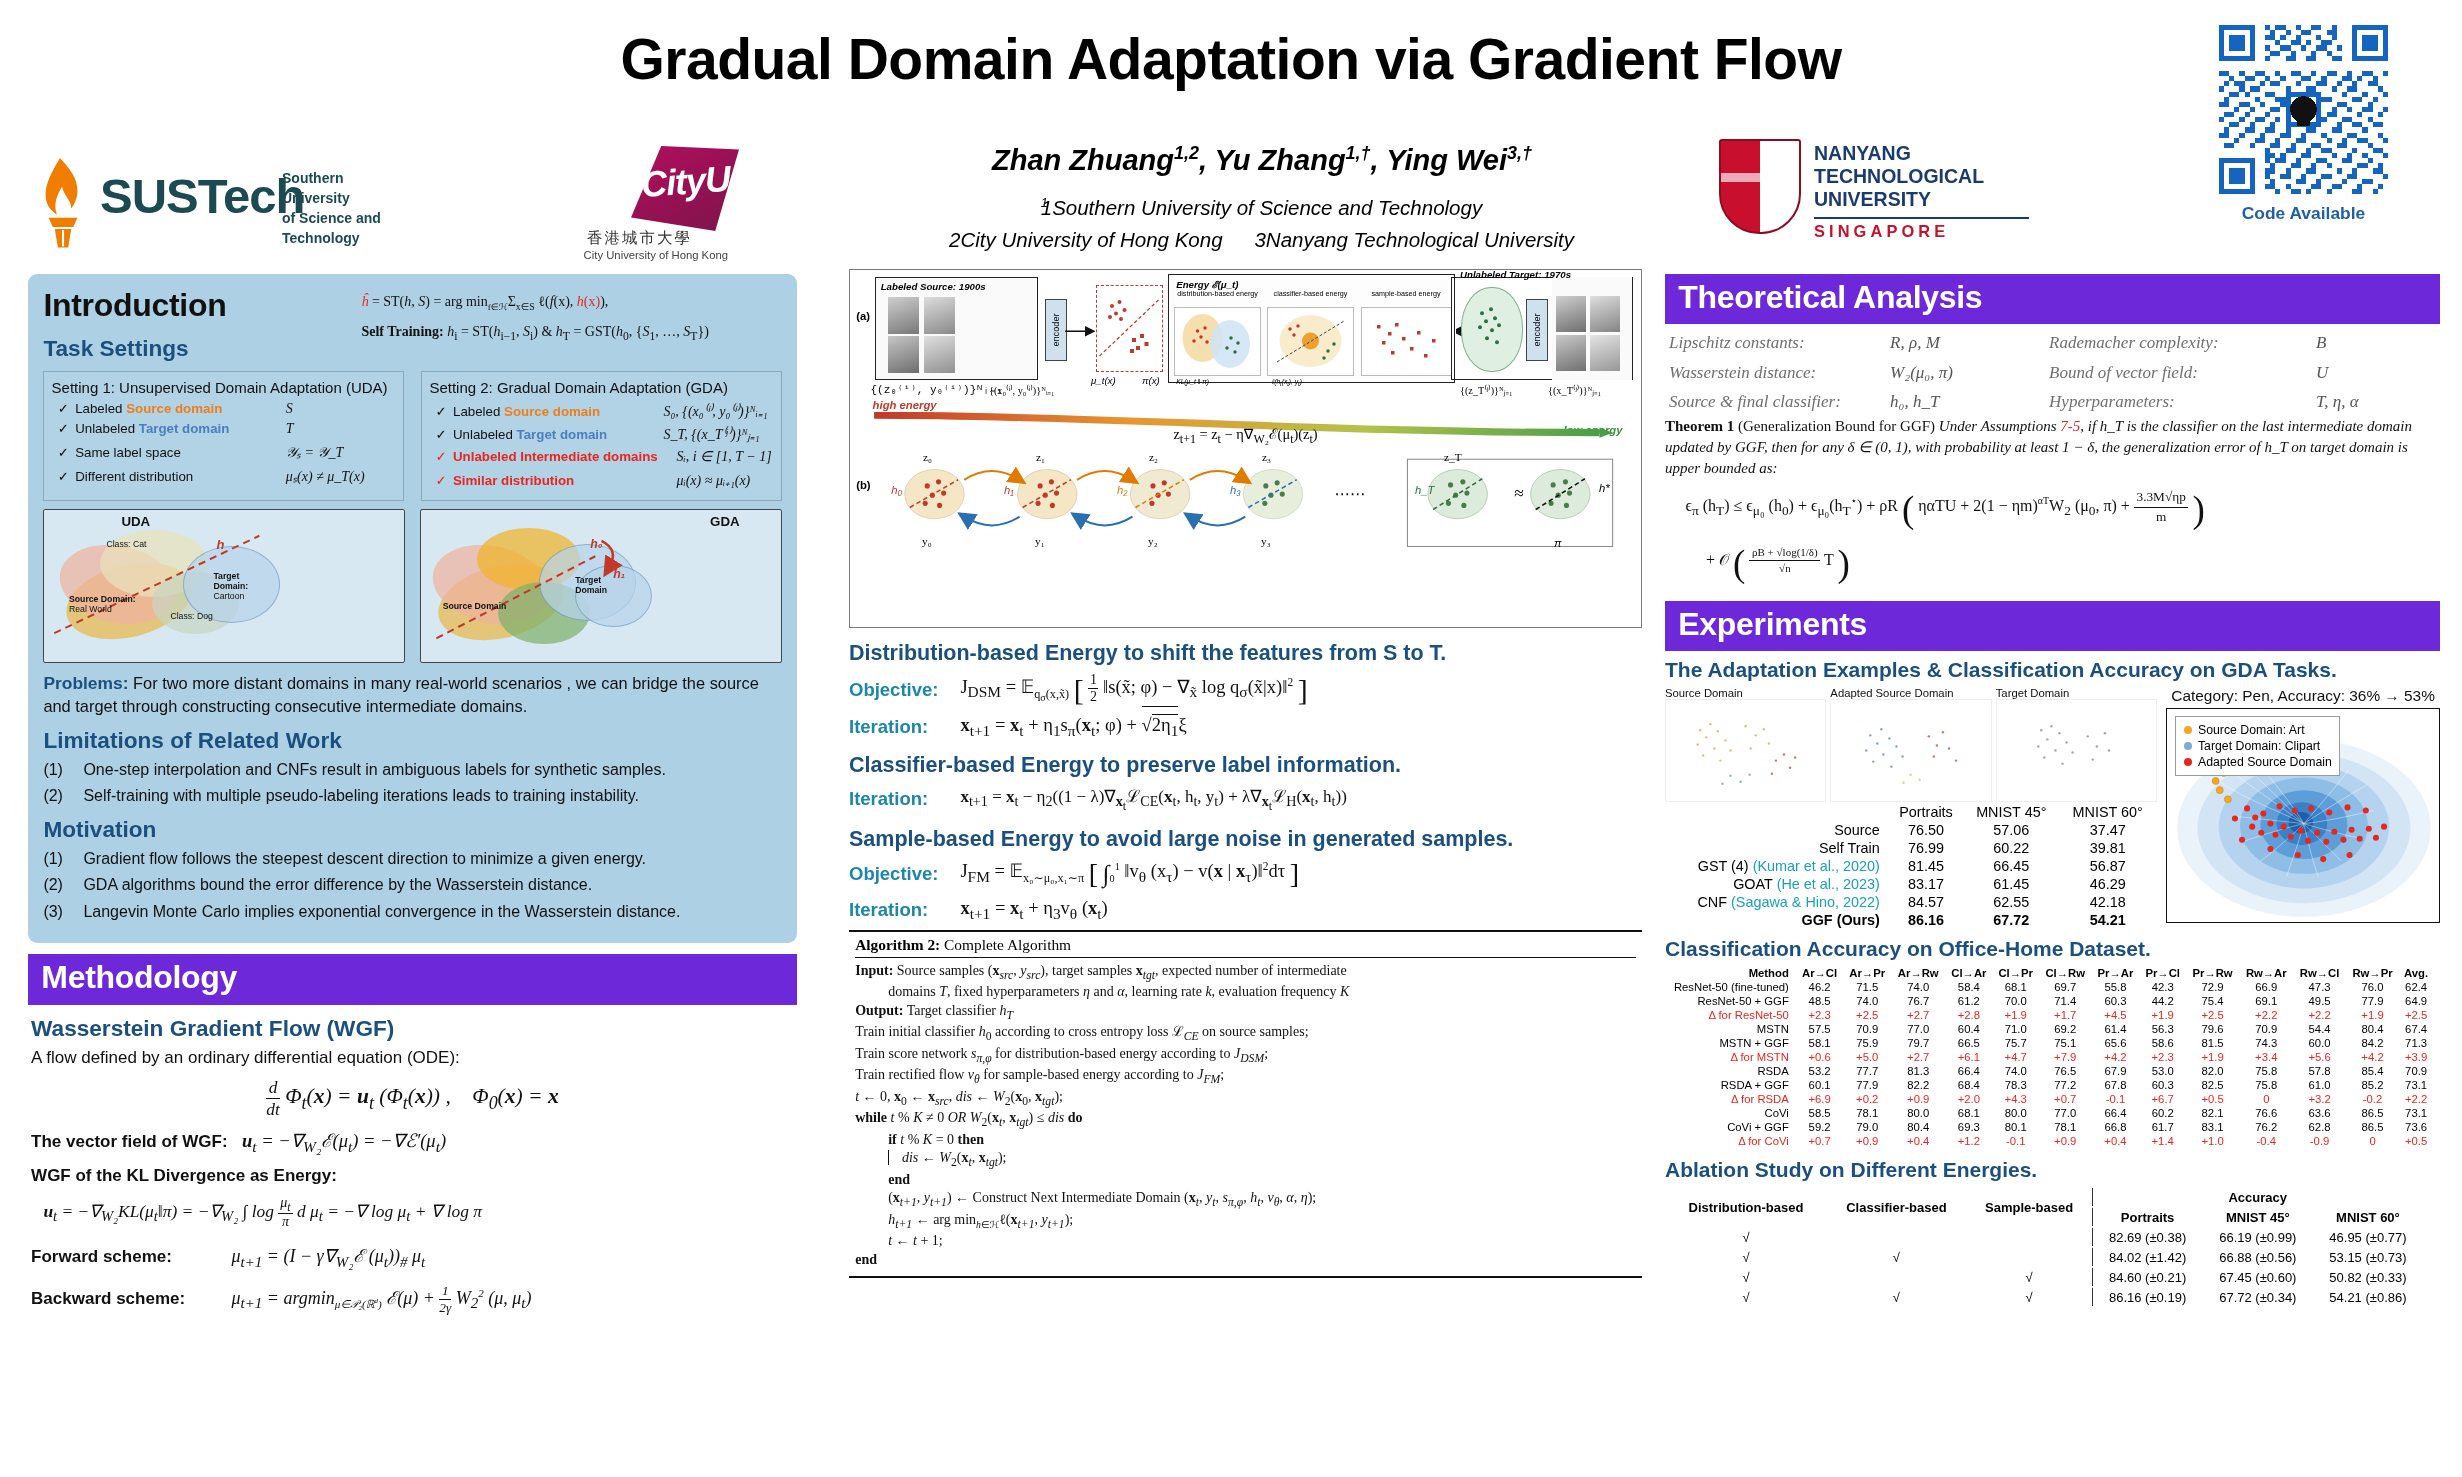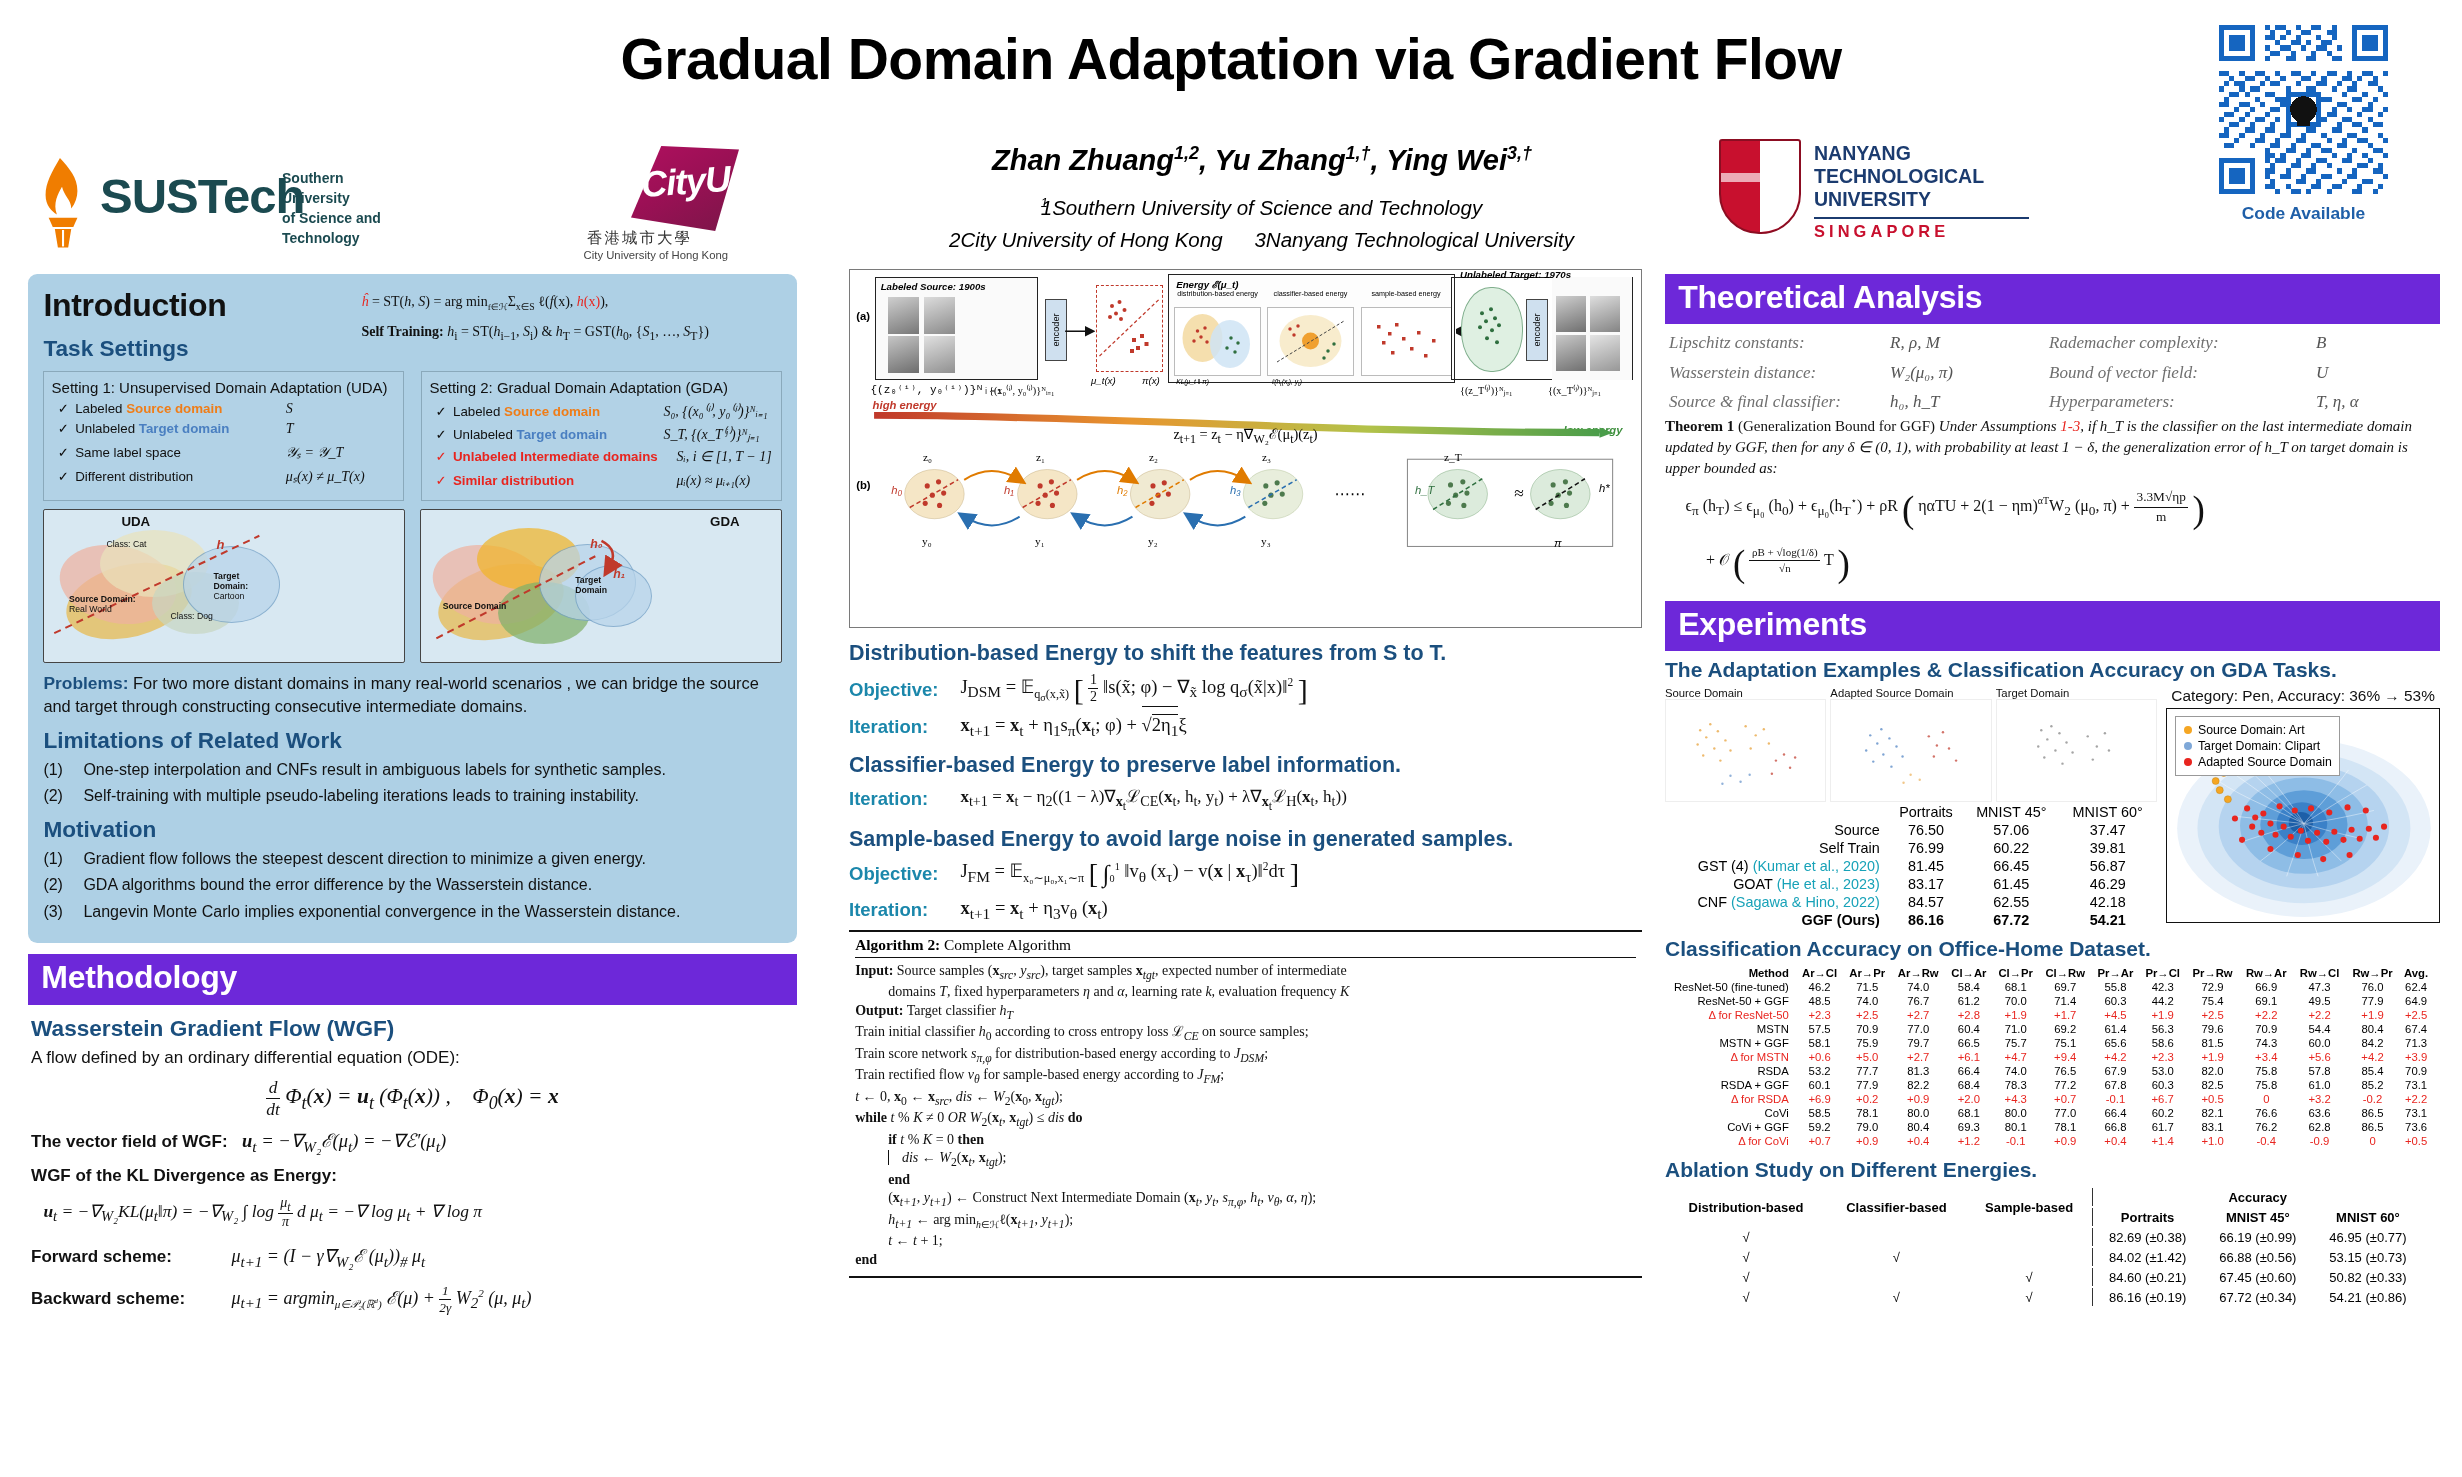--- a/index.html
+++ b/index.html
@@ -1012,21 +1012,21 @@
 
       <div>Source &amp; final classifier:</div>
       <div class="v">h₀, h_T</div>
       <div>Hyperparameters:</div>
       <div class="v">T, η, α</div>
     </div>
 
     <div class="thm">
       <b>Theorem 1</b>
       <span>(Generalization Bound for GGF)</span>
-      <i><span>Under Assumptions </span><span class="red">1-3</span><span>, if h_T is the classifier on the last intermediate domain updated by GGF, then for any δ ∈ (0, 1), with probability at least 1 − δ, the generalization error of h_T on target domain is upper bounded as:</span></i>
+      <i><span>Under Assumptions </span><span class="red">7-5</span><span>, if h_T is the classifier on the last intermediate domain updated by GGF, then for any δ ∈ (0, 1), with probability at least 1 − δ, the generalization error of h_T on target domain is upper bounded as:</span></i>
     </div>
 
     <div class="thm" style="text-align:left;margin-top:5.1px;font-size:16px;padding-left:20.5px">
       ϵ<sub>π</sub> (h<sub>T</sub>) ≤ ϵ<sub>μ₀</sub> (h<sub>0</sub>) + ϵ<sub>μ₀</sub>(h<sub>T</sub><sup>⋆</sup>) + ρR
       <span style="font-size:37px;vertical-align:-11.3px">(</span>
       ηαTU + 2(1 − ηm)<sup>αT</sup>W<sub>2</sub> (μ<sub>0</sub>, π) +
       <span style="display:inline-block;vertical-align:middle;text-align:center;font-size:13.3px">
         <span style="display:block;border-bottom:1px solid #111;padding:0 2.6px">3.3M√ηp</span><span style="display:block">m</span>
       </span>
       <span style="font-size:37px;vertical-align:-11.3px">)</span>
@@ -1403,21 +1403,21 @@
             <td>84.2</td>
             <td>71.3</td>
           </tr>
       <tr class="dred">
             <td class="nm">Δ for MSTN</td>
         <td>+0.6</td>
             <td>+5.0</td>
             <td>+2.7</td>
             <td>+6.1</td>
             <td>+4.7</td>
-            <td>+9.4</td>
+            <td>+7.9</td>
             <td>+4.2</td>
             <td>+2.3</td>
             <td>+1.9</td>
             <td>+3.4</td>
             <td>+5.6</td>
             <td>+4.2</td>
             <td>+3.9</td>
           </tr>
 
       <tr class="rule-mid">

